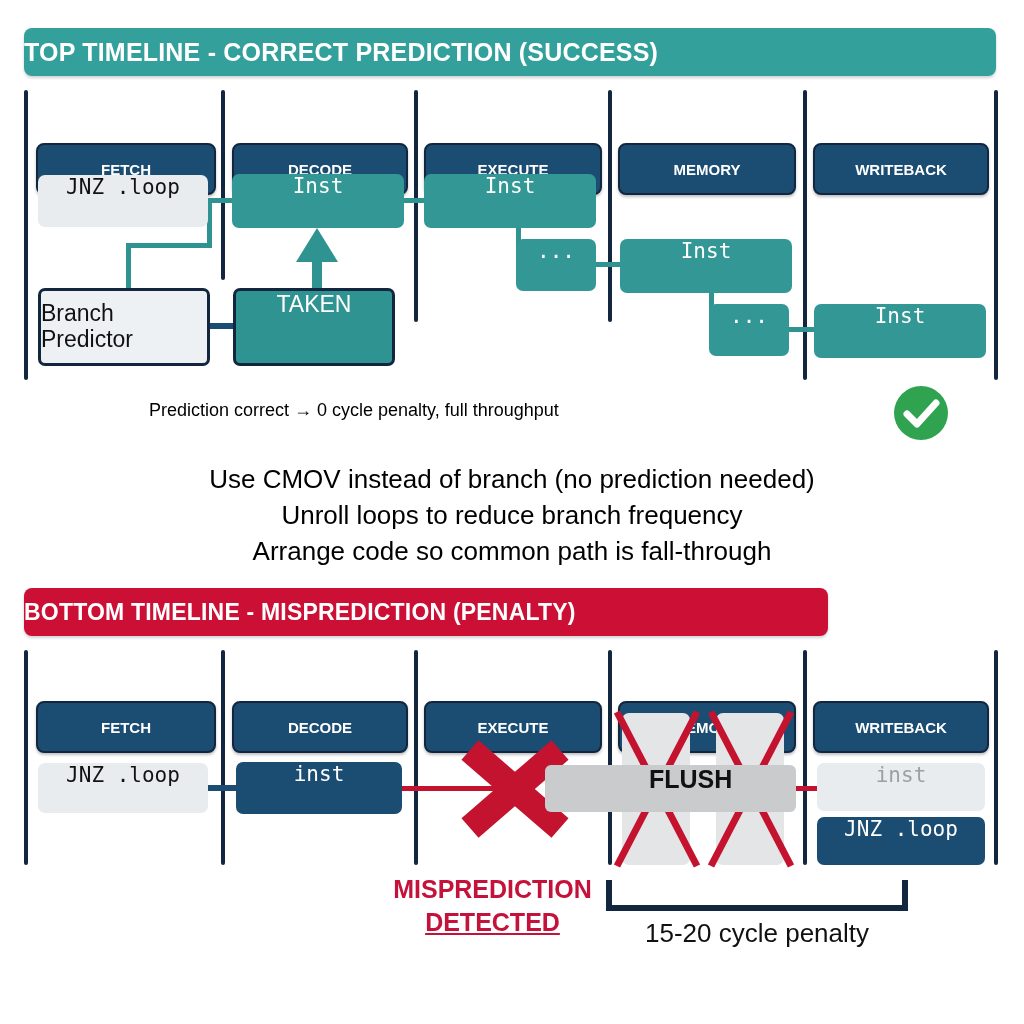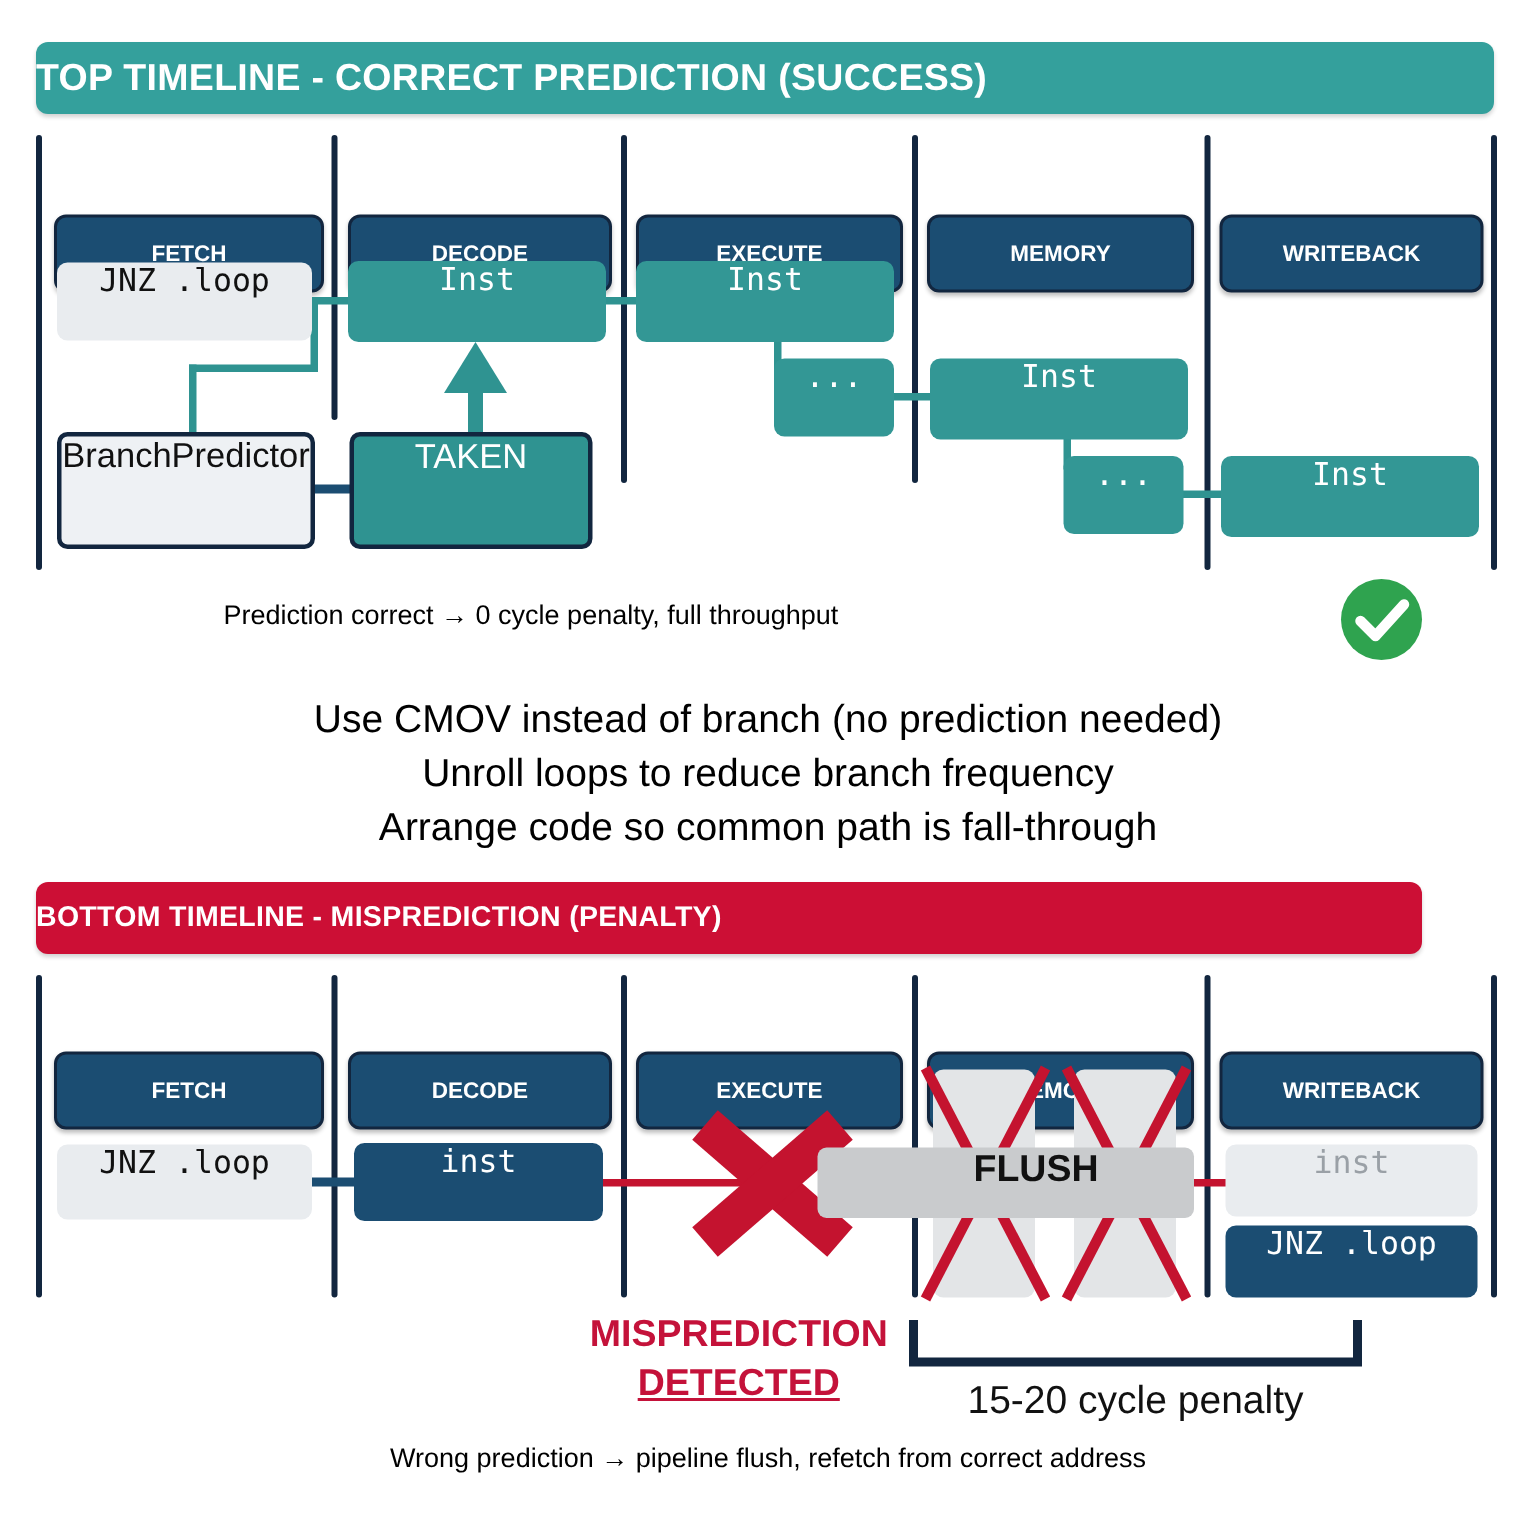--- a/index.html
+++ b/index.html
@@ -16,21 +16,21 @@
     position:absolute;
     border-radius:8px;
     display:flex;align-items:center;
     color:#ffffff;
     font-weight:bold;
     letter-spacing:.2px;
     box-shadow:0 2px 3px rgba(0,0,0,.18);
   }
   .banner span{}
   #banner-top{left:24px;top:28px;width:972px;height:48px;background:#34a09c;font-size:25px;}
-  #banner-bottom{left:24px;top:588px;width:924px;height:48px;background:#cc0f35;font-size:19px;}
+  #banner-bottom{left:24px;top:588px;width:804px;height:48px;background:#cc0f35;font-size:23px;}
 
   
   .divider{position:absolute;width:4px;background:#12263f;border-radius:2px;}
 
   
   .stage{
     position:absolute;height:48px;
     background:#1b4d72;
     border:2px solid #12263f;
     border-radius:8px;
@@ -52,21 +52,21 @@
   }
   .box.teal{background:#339795;color:#ffffff;}
   .box.navy{background:#1b4d72;color:#ffffff;}
   .box.light{background:#e9ecef;color:#111111;}
   .box.ghost{background:#e9ecef;color:#9aa0a6;}
   .box.predictor{
     background:#eef1f4;color:#111111;
     border:3px solid #12263f;
     font-family:"Liberation Sans",sans-serif;
     font-size:23px;line-height:1.12;
-    flex-direction:row;font-weight:normal;
+    flex-direction:column;font-weight:normal;
   }
   .box.taken{
     background:#2f9391;color:#ffffff;
     border:3px solid #12263f;
     font-family:"Liberation Sans",sans-serif;
     font-size:23px;
   }
   .box.flush{
     background:#c9cbcd;color:#111111;
     font-family:"Liberation Sans",sans-serif;
@@ -251,15 +251,14 @@
     </div>
 
   <div class="txt redlbl" style="left:385px;top:875px;width:215px;">MISPREDICTION</div>
   <div class="txt redlbl" style="left:385px;top:908px;width:215px;text-decoration:underline;">DETECTED</div>
 
   <svg style="left:606px;top:878px;width:302px;height:34px;">
     <path d="M3 2 L3 30 L299 30 L299 2" stroke="#12263f" stroke-width="6" fill="none"></path>
   </svg>
   <div class="txt penalty" style="left:606px;top:918px;width:302px;text-align:center;">15-20 cycle penalty</div>
 
-  <div class="txt caption" style="left:0;top:962px;width:100%;text-align:center;">Wrong prediction → pipeline flush, refetch from correct address</div>
 
 </div>
 
 </body></html>

